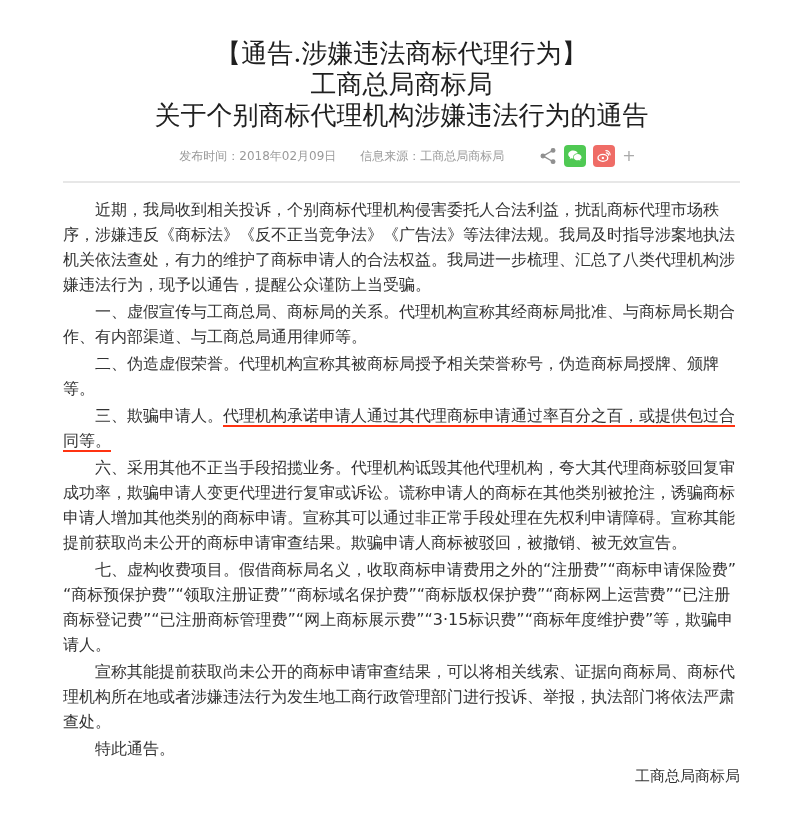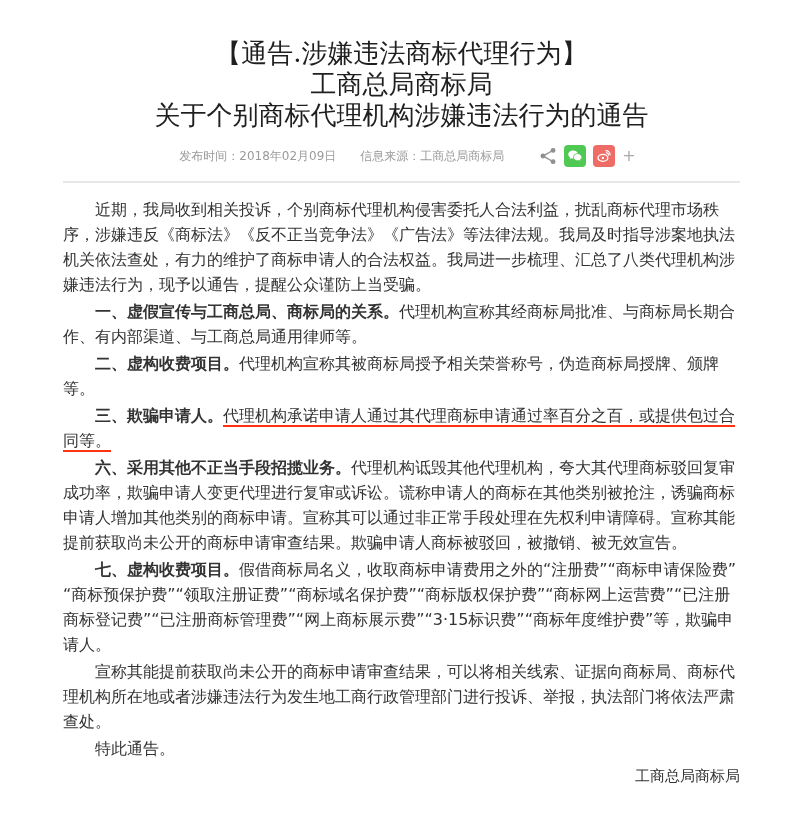--- a/index.html
+++ b/index.html
@@ -32,21 +32,21 @@
   .share-group{display:flex;align-items:center;margin-left:16px;}
   .share-group>*{margin-left:7px;display:inline-flex;align-items:center;justify-content:center;}
   .icon-btn{width:22px;height:22px;border-radius:4px;cursor:pointer;}
   .icon-btn.wechat{background:var(--wechat-green);}
   .icon-btn.weibo{background:var(--weibo-red);}
   .share-plain{width:18px;height:18px;cursor:pointer;}
   .plus-btn{color:#aaaaaa;font-size:16px;line-height:16px;cursor:pointer;font-weight:400;}
   .divider{border:none;border-top:2px solid var(--divider-gray);margin:14px 0 0 0;}
   .content{margin-top:14px;font-size:16px;line-height:25px;color:var(--body-text);}
   .content p{margin:0 0 2px 0;text-indent:2em;}
-  .content strong{font-weight:bold;}
+  .content strong{font-weight:normal;}
   .u-red{border-bottom:2px solid var(--underline-red);padding-bottom:0px;}
   .signature{ text-align:right;font-size:15px;line-height:25px;color:var(--body-text);margin-top:3px;}
   .signature div{margin:0;}
   svg{display:block;}
 </style>
 </head>
 <body>
 
 <div class="article">
 
@@ -89,21 +89,21 @@
     </span>
   </div>
 
   <hr class="divider">
 
   <div class="content">
     <p>近期，我局收到相关投诉，个别商标代理机构侵害委托人合法利益，扰乱商标代理市场秩序，涉嫌违反《商标法》《反不正当竞争法》《广告法》等法律法规。我局及时指导涉案地执法机关依法查处，有力的维护了商标申请人的合法权益。我局进一步梳理、汇总了八类代理机构涉嫌违法行为，现予以通告，提醒公众谨防上当受骗。</p>
 
     <p><strong>一、虚假宣传与工商总局、商标局的关系。</strong><span>代理机构宣称其经商标局批准、与商标局长期合作、有内部渠道、与工商总局通用律师等。</span></p>
 
-    <p><strong>二、虚构收费项目。</strong><span>代理机构宣称其被商标局授予相关荣誉称号，伪造商标局授牌、颁牌等。</span></p>
+    <p><strong>二、伪造虚假荣誉。</strong><span>代理机构宣称其被商标局授予相关荣誉称号，伪造商标局授牌、颁牌等。</span></p>
 
     <p><strong>三、欺骗申请人。</strong><span class="u-red">代理机构承诺申请人通过其代理商标申请通过率百分之百，或提供包过合同等。</span></p>
 
 
 
     <p><strong>六、采用其他不正当手段招揽业务。</strong><span>代理机构诋毁其他代理机构，夸大其代理商标驳回复审成功率，欺骗申请人变更代理进行复审或诉讼。谎称申请人的商标在其他类别被抢注，诱骗商标申请人增加其他类别的商标申请。宣称其可以通过非正常手段处理在先权利申请障碍。宣称其能提前获取尚未公开的商标申请审查结果。欺骗申请人商标被驳回，被撤销、被无效宣告。</span></p>
 
     <p><strong>七、虚构收费项目。</strong><span>假借商标局名义，收取商标申请费用之外的“注册费”“商标申请保险费”“商标预保护费”“领取注册证费”“商标域名保护费”“商标版权保护费”“商标网上运营费”“已注册商标登记费”“已注册商标管理费”“网上商标展示费”“3·15标识费”“商标年度维护费”等，欺骗申请人。</span></p>
 
 

